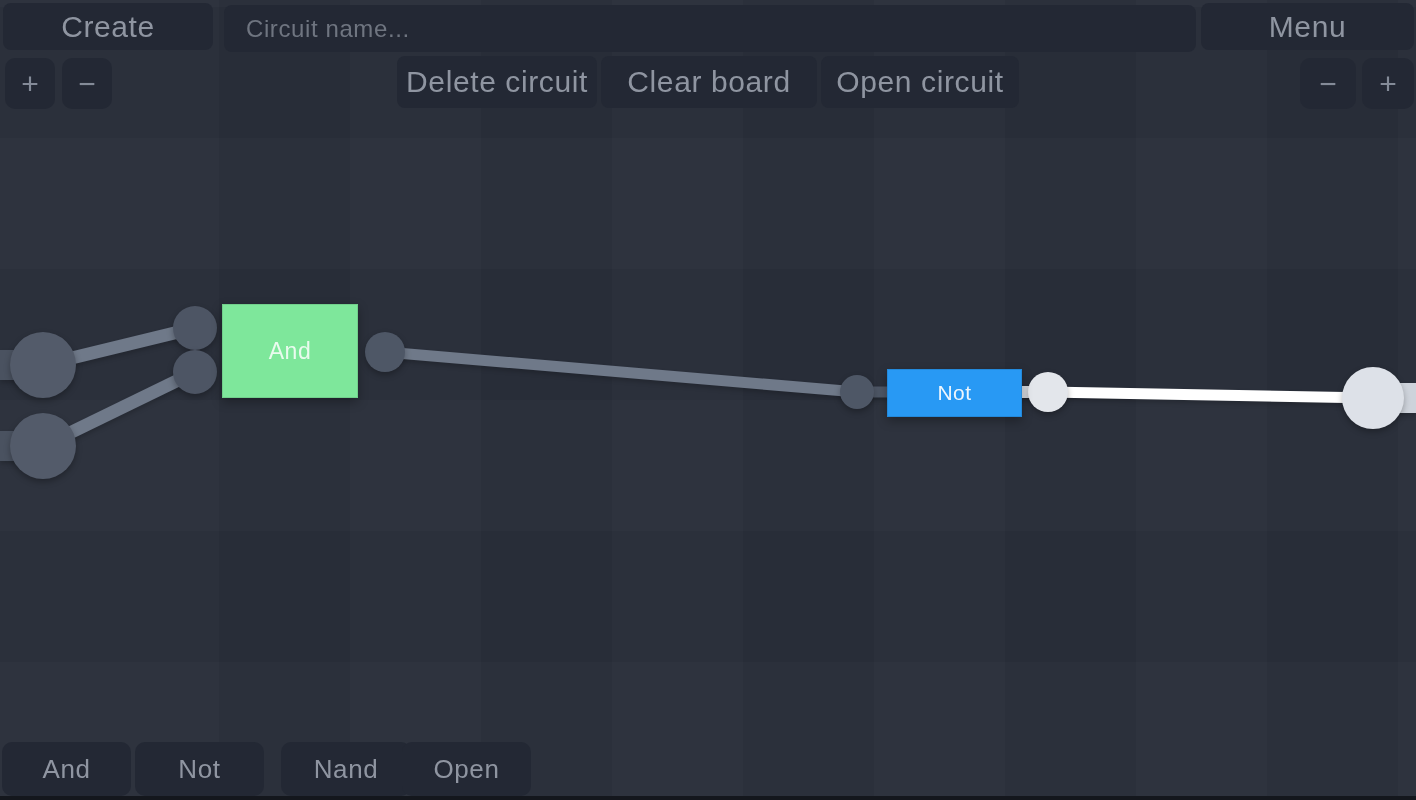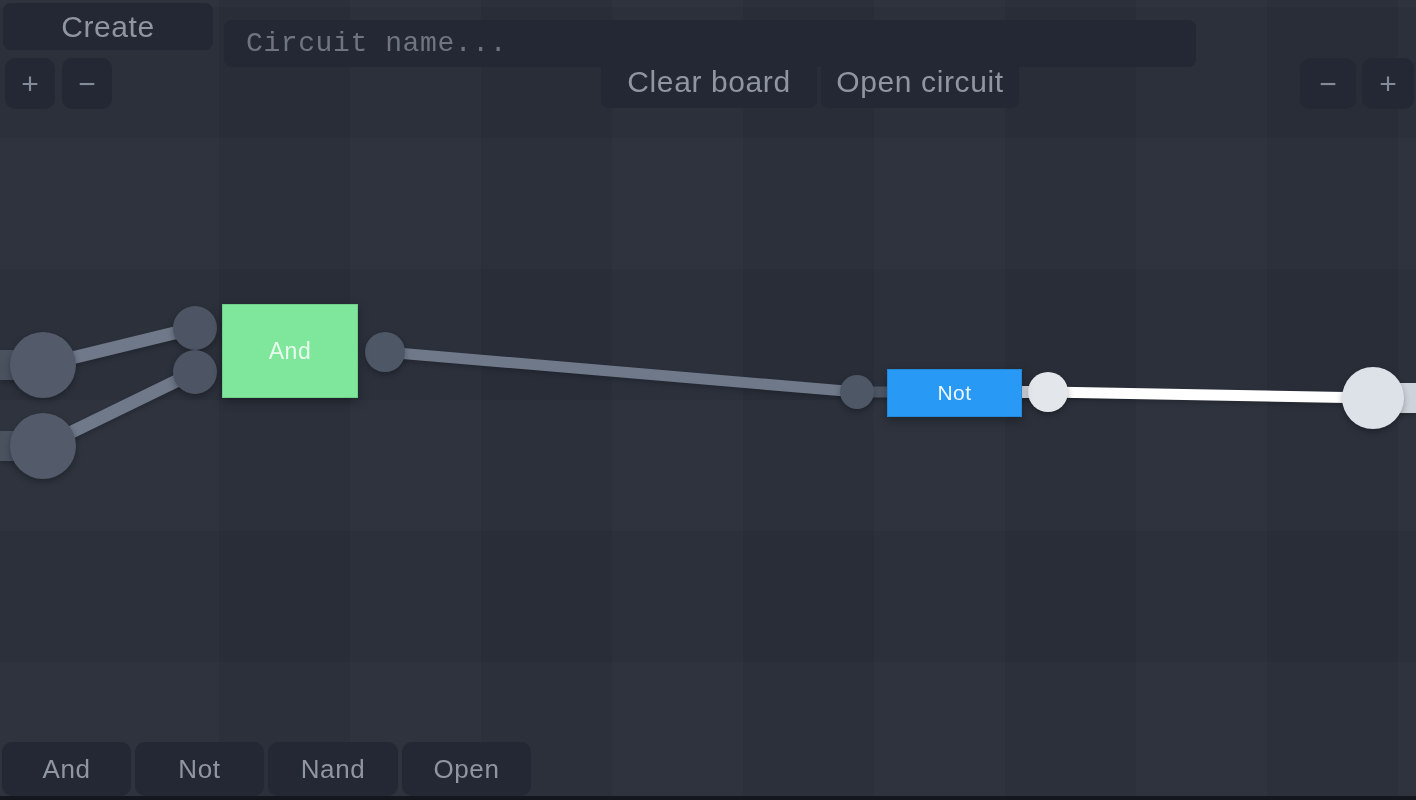--- a/index.html
+++ b/index.html
@@ -38,43 +38,43 @@
     cursor:pointer;z-index:5;padding:0;
   }
   .zoom-btn{
     position:absolute;background:#232834;border:none;border-radius:10px;
     color:#848b98;font-size:30px;font-weight:300;line-height:1;
     display:flex;align-items:center;justify-content:center;
     cursor:pointer;z-index:5;padding:0;
     font-family:"Liberation Sans",sans-serif;
   }
   #circuit-name{
-    position:absolute;left:224px;top:20px;width:972px;height:47px;
+    position:absolute;left:224px;top:5px;width:972px;height:47px;
     background:#232834;border:none;border-radius:8px;outline:none;
     padding:0 0 0 22px;box-sizing:border-box;
-    color:#aeb4bf;font-size:28px;font-weight:300;letter-spacing:0.6px;
-    font-family:Liberation Mono, monospace;z-index:5;
+    color:#aeb4bf;font-size:24px;font-weight:300;letter-spacing:0.6px;
+    font-family:Liberation Sans, sans-serif;z-index:5;
   }
   #circuit-name::placeholder{color:#6f7580;opacity:1;}
   
   #btn-create{left:3px;top:3px;width:210px;height:47px;}
   #btn-menu{left:1201px;top:3px;width:213px;height:47px;}
   
   #btn-zoom-in-left{left:5px;top:58px;width:50px;height:51px;}
   #btn-zoom-out-left{left:62px;top:58px;width:50px;height:51px;}
   #btn-delete{left:397px;top:56px;width:200px;height:52px;}
   #btn-clear{left:601px;top:56px;width:216px;height:52px;}
   #btn-open{left:821px;top:56px;width:198px;height:52px;}
   #btn-zoom-out-right{left:1300px;top:58px;width:56px;height:51px;}
   #btn-zoom-in-right{left:1362px;top:58px;width:52px;height:51px;}
   
   .palette-btn{border-radius:10px;font-size:26px;}
   #palette-and {left:2px;  top:742px;width:129px;height:54px;}
   #palette-not {left:135px;top:742px;width:129px;height:54px;}
-  #palette-nand{left:268px;top:742px;width:130px;height:54px;}
+  #palette-nand{left:281px;top:742px;width:130px;height:54px;}
   #palette-test{left:402px;top:742px;width:129px;height:54px;}
   .bottom-strip{
     position:absolute;left:0;bottom:0;width:100%;height:4px;
     background:#14171d;z-index:6;
   }
 </style>
 </head>
 <body>
 
 <div class="app">
@@ -104,23 +104,25 @@
       <div class="gate" style="left: 222px; top: 304px; width: 136px; height: 94px; background: rgb(126, 231, 155);">
         <span class="gate-label" style="color: rgb(233, 251, 238); font-size: 23px;">And</span>
       </div>
       <div class="gate" style="left: 887px; top: 369px; width: 135px; height: 48px; background: rgb(40, 153, 244);">
         <span class="gate-label" style="color: rgb(238, 246, 253); font-size: 21px;">Not</span>
       </div>
     </div>
 
   <button class="chrome-btn" id="btn-create">Create</button>
   <input id="circuit-name" type="text" placeholder="Circuit name..." style="">
+  <button class="chrome-btn" id="btn-menu">Menu</button>
 
   <button class="zoom-btn" id="btn-zoom-in-left">+</button>
   <button class="zoom-btn" id="btn-zoom-out-left">−</button>
+  <button class="chrome-btn" id="btn-delete">Delete circuit</button>
   <button class="chrome-btn" id="btn-clear">Clear board</button>
   <button class="chrome-btn" id="btn-open">Open circuit</button>
   <button class="zoom-btn" id="btn-zoom-out-right">−</button>
   <button class="zoom-btn" id="btn-zoom-in-right">+</button>
 
   <button class="chrome-btn palette-btn" id="palette-and">And</button>
   <button class="chrome-btn palette-btn" id="palette-not">Not</button>
   <button class="chrome-btn palette-btn" id="palette-nand">Nand</button>
   <button class="chrome-btn palette-btn" id="palette-test">Open</button>
 

